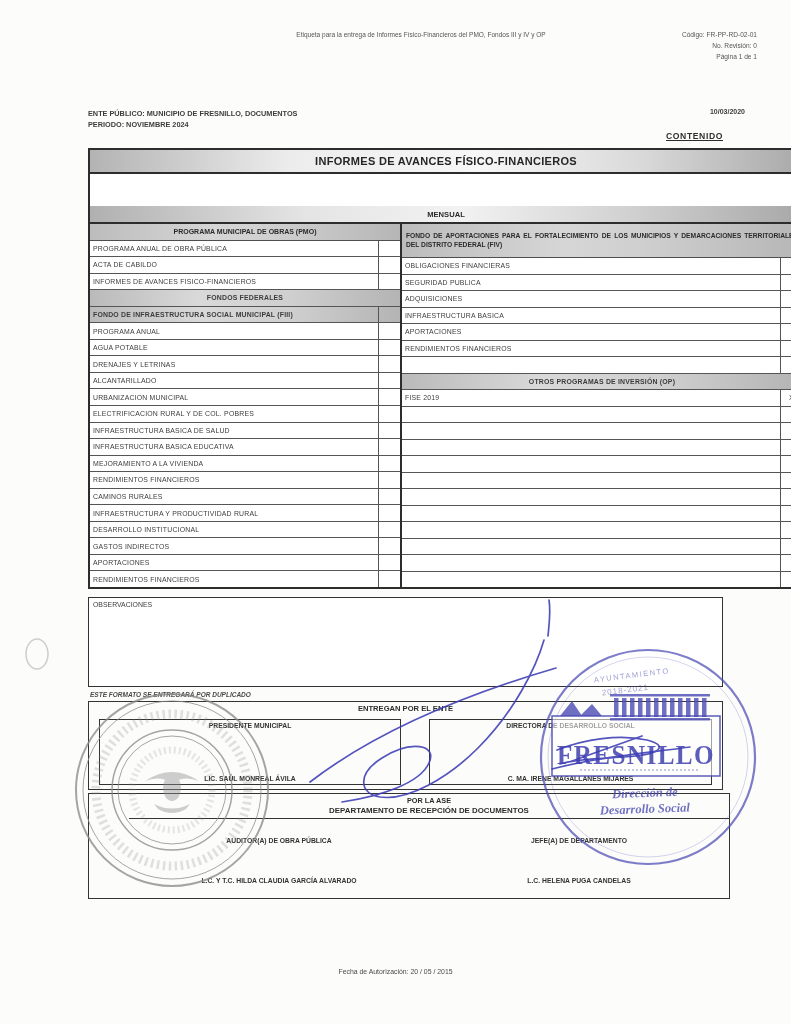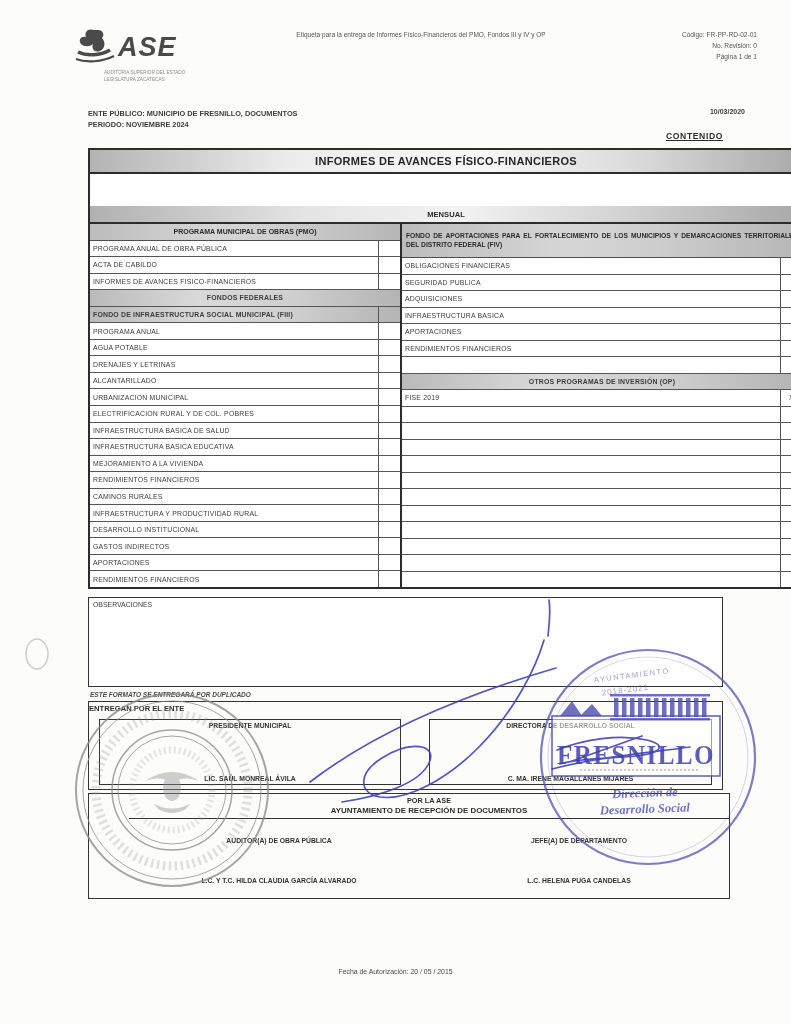--- a/index.html
+++ b/index.html
@@ -51,21 +51,21 @@
   .trow.section .lbl{justify-content:center;}
   .trow.section-left{background:linear-gradient(90deg,#bababa,#d9d9d9 35%,#cfcfcf 65%,#b4b4b4);font-weight:bold;}
 
   
   .obsbox{left:88px;top:597px;width:635px;height:90px;border:1.5px solid #333;box-sizing:border-box;background:#fff;}
   .obslabel{position:absolute;left:4px;top:3px;font-size:6.9px;color:#3c3c3c;}
   .nota{left:90px;top:691px;font-size:6.5px;font-style:italic;font-weight:bold;color:#4a4a4a;}
 
   
   .entregan{left:88px;top:701px;width:635px;height:89px;border:1.5px solid #333;box-sizing:border-box;background:transparent;}
-  .entregan-title{margin-top:2px;text-align:left;font-size:7.6px;font-weight:bold;color:#2d2d2d;}
+  .entregan-title{margin-top:2px;text-align:center;font-size:7.6px;font-weight:bold;color:#2d2d2d;}
   .sigbox{position:absolute;border:1.5px solid #333;box-sizing:border-box;
           display:flex;flex-direction:column;justify-content:space-between;align-items:center;}
   .sigbox .role{font-size:6.8px;font-weight:bold;color:#333;margin-top:2px;}
   .sigbox .name{font-size:6.8px;font-weight:bold;color:#333;margin-bottom:2px;}
   .sigbox.sb-left{left:10px;top:17px;width:302px;height:66px;}
   .sigbox.sb-right{left:340px;top:17px;width:283px;height:66px;}
 
   
   .asebox{left:88px;top:793px;width:642px;height:106px;border:1.5px solid #333;box-sizing:border-box;background:transparent;padding-left:40px;}
   .ase-head{border-bottom:1.5px solid #333;padding:2px 0 3px 0;text-align:center;}
@@ -78,30 +78,20 @@
 
   .footer{left:0;top:968px;width:791px;text-align:center;font-size:6.9px;color:#4a4a4a;}
 
   .overlay{left:0;top:0;width:791px;height:1024px;pointer-events:none;}
 </style>
 </head>
 <body>
 
 <div class="page">
 
-  <div class="abs logo-wrap">
-    <svg width="46" height="46" viewBox="0 0 46 46">
-      <path d="M20 4 C14 2 10 6 12 11 C7 10 4 14 7 18 C10 21 16 21 19 18 C17 23 21 27 26 25 C31 23 32 16 28 12 C31 9 29 4 24 4 Z" fill="#4a4a4a"></path>
-      <path d="M4 26 C12 30 26 30 36 24" stroke="#4a4a4a" stroke-width="3.4" fill="none"></path>
-      <path d="M2 33 C12 37 28 36 40 30" stroke="#4a4a4a" stroke-width="2.2" fill="none"></path>
-    </svg>
-    <div class="logo-ase">ASE</div>
-    <div class="logo-cap" style="top:44px;">AUDITORÍA SUPERIOR DEL ESTADO</div>
-    <div class="logo-cap" style="top:51px;">LEGISLATURA ZACATECAS</div>
-  </div>
   <div class="abs hdr-center">Etiqueta para la entrega de Informes Físico-Financieros del PMO, Fondos III y IV y OP</div>
   <div class="abs hdr-right">
     <div>Código: FR-PP-RD-02-01</div>
     <div>No. Revisión: 0</div>
     <div>Página 1 de 1</div>
   </div>
 
   <div class="abs ente">
     <div>ENTE PÚBLICO: MUNICIPIO DE FRESNILLO, DOCUMENTOS</div>
     <div>PERIODO: NOVIEMBRE 2024</div>
@@ -297,21 +287,21 @@
     </div>
     <div class="sigbox sb-right">
       <div class="role">DIRECTORA DE DESARROLLO SOCIAL</div>
       <div class="name">C. MA. IRENE MAGALLANES MIJARES</div>
     </div>
   </div>
 
   <div class="abs asebox">
     <div class="ase-head">
       <div class="l1">POR LA ASE</div>
-      <div class="l2">AYUNTAMIENTO DE RECEPCIÓN DE DOCUMENTOS</div>
+      <div class="l2">DEPARTAMENTO DE RECEPCIÓN DE DOCUMENTOS</div>
     </div>
     <div class="ase-body">
       <div class="ase-half">
         <div class="role">AUDITOR(A) DE OBRA PÚBLICA</div>
         <div class="name">L.C. Y T.C. HILDA CLAUDIA GARCÍA ALVARADO</div>
       </div>
       <div class="ase-half">
         <div class="role">JEFE(A) DE DEPARTAMENTO</div>
         <div class="name">L.C. HELENA PUGA CANDELAS</div>
       </div>

